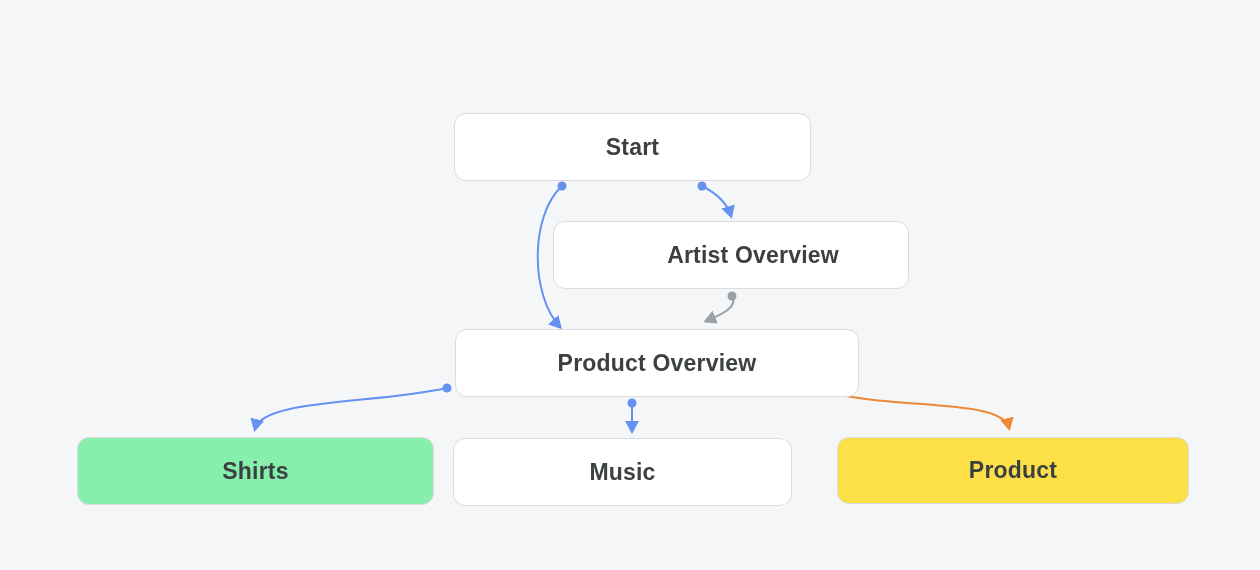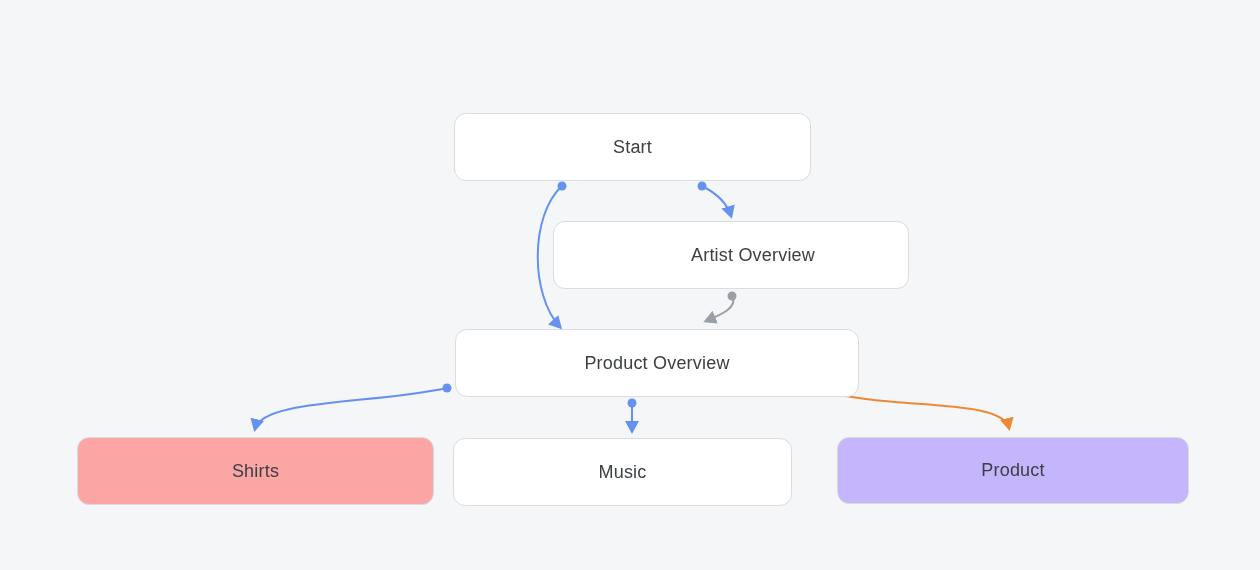--- a/index.html
+++ b/index.html
@@ -27,22 +27,22 @@
     display: flex;
     align-items: center;
     justify-content: center;
     border-radius: 12px;
     border-style: solid;
     border-width: 1.5px;
     cursor: pointer;
     user-select: none;
   }
   .node-label {
-    font-size: 18px;
-    font-weight: 400;
+    font-size: 23px;
+    font-weight: 700;
     letter-spacing: 0.2px;
   }
 </style>
 </head>
 <body>
 
 <div class="canvas" id="flow-canvas" style="width: 1260px; height: 570px; background: rgb(245, 246, 248);">
   <svg class="edges-layer" id="edges-layer" viewBox="0 0 1260 570">
       <defs>
         <marker id="arrowhead-blue" markerUnits="userSpaceOnUse" markerWidth="13" markerHeight="14" refX="10" refY="7" orient="auto">
@@ -71,23 +71,23 @@
   <div id="nodes-layer">
       <div class="node" style="left: 454px; top: 113px; width: 357px; height: 68px; background: rgb(255, 255, 255); border-color: rgb(218, 220, 224);">
         <span class="node-label" style="color: rgb(60, 64, 67);">Start</span>
       </div>
       <div class="node" style="left: 553px; top: 221px; width: 356px; height: 68px; background: rgb(255, 255, 255); border-color: rgb(218, 220, 224); padding-left: 44px;">
         <span class="node-label" style="color: rgb(60, 64, 67);">Artist Overview</span>
       </div>
       <div class="node" style="left: 455px; top: 329px; width: 404px; height: 68px; background: rgb(255, 255, 255); border-color: rgb(218, 220, 224);">
         <span class="node-label" style="color: rgb(60, 64, 67);">Product Overview</span>
       </div>
-      <div class="node" style="left: 77px; top: 437px; width: 357px; height: 68px; background: #fca5a5; border-color: rgb(218, 220, 224);">
+      <div class="node" style="left: 77px; top: 437px; width: 357px; height: 68px; background: #86efac; border-color: rgb(218, 220, 224);">
         <span class="node-label" style="color: rgb(60, 64, 67);">Shirts</span>
       </div>
       <div class="node" style="left: 453px; top: 438px; width: 339px; height: 68px; background: rgb(255, 255, 255); border-color: rgb(218, 220, 224);">
         <span class="node-label" style="color: rgb(60, 64, 67);">Music</span>
       </div>
-      <div class="node" style="left: 837px; top: 437px; width: 352px; height: 67px; background: #c4b5fd; border-color: rgb(218, 220, 224);">
+      <div class="node" style="left: 837px; top: 437px; width: 352px; height: 67px; background: #fde047; border-color: rgb(218, 220, 224);">
         <span class="node-label" style="color: rgb(60, 64, 67);">Product</span>
       </div>
     </div>
 </div>
 
 </body></html>

